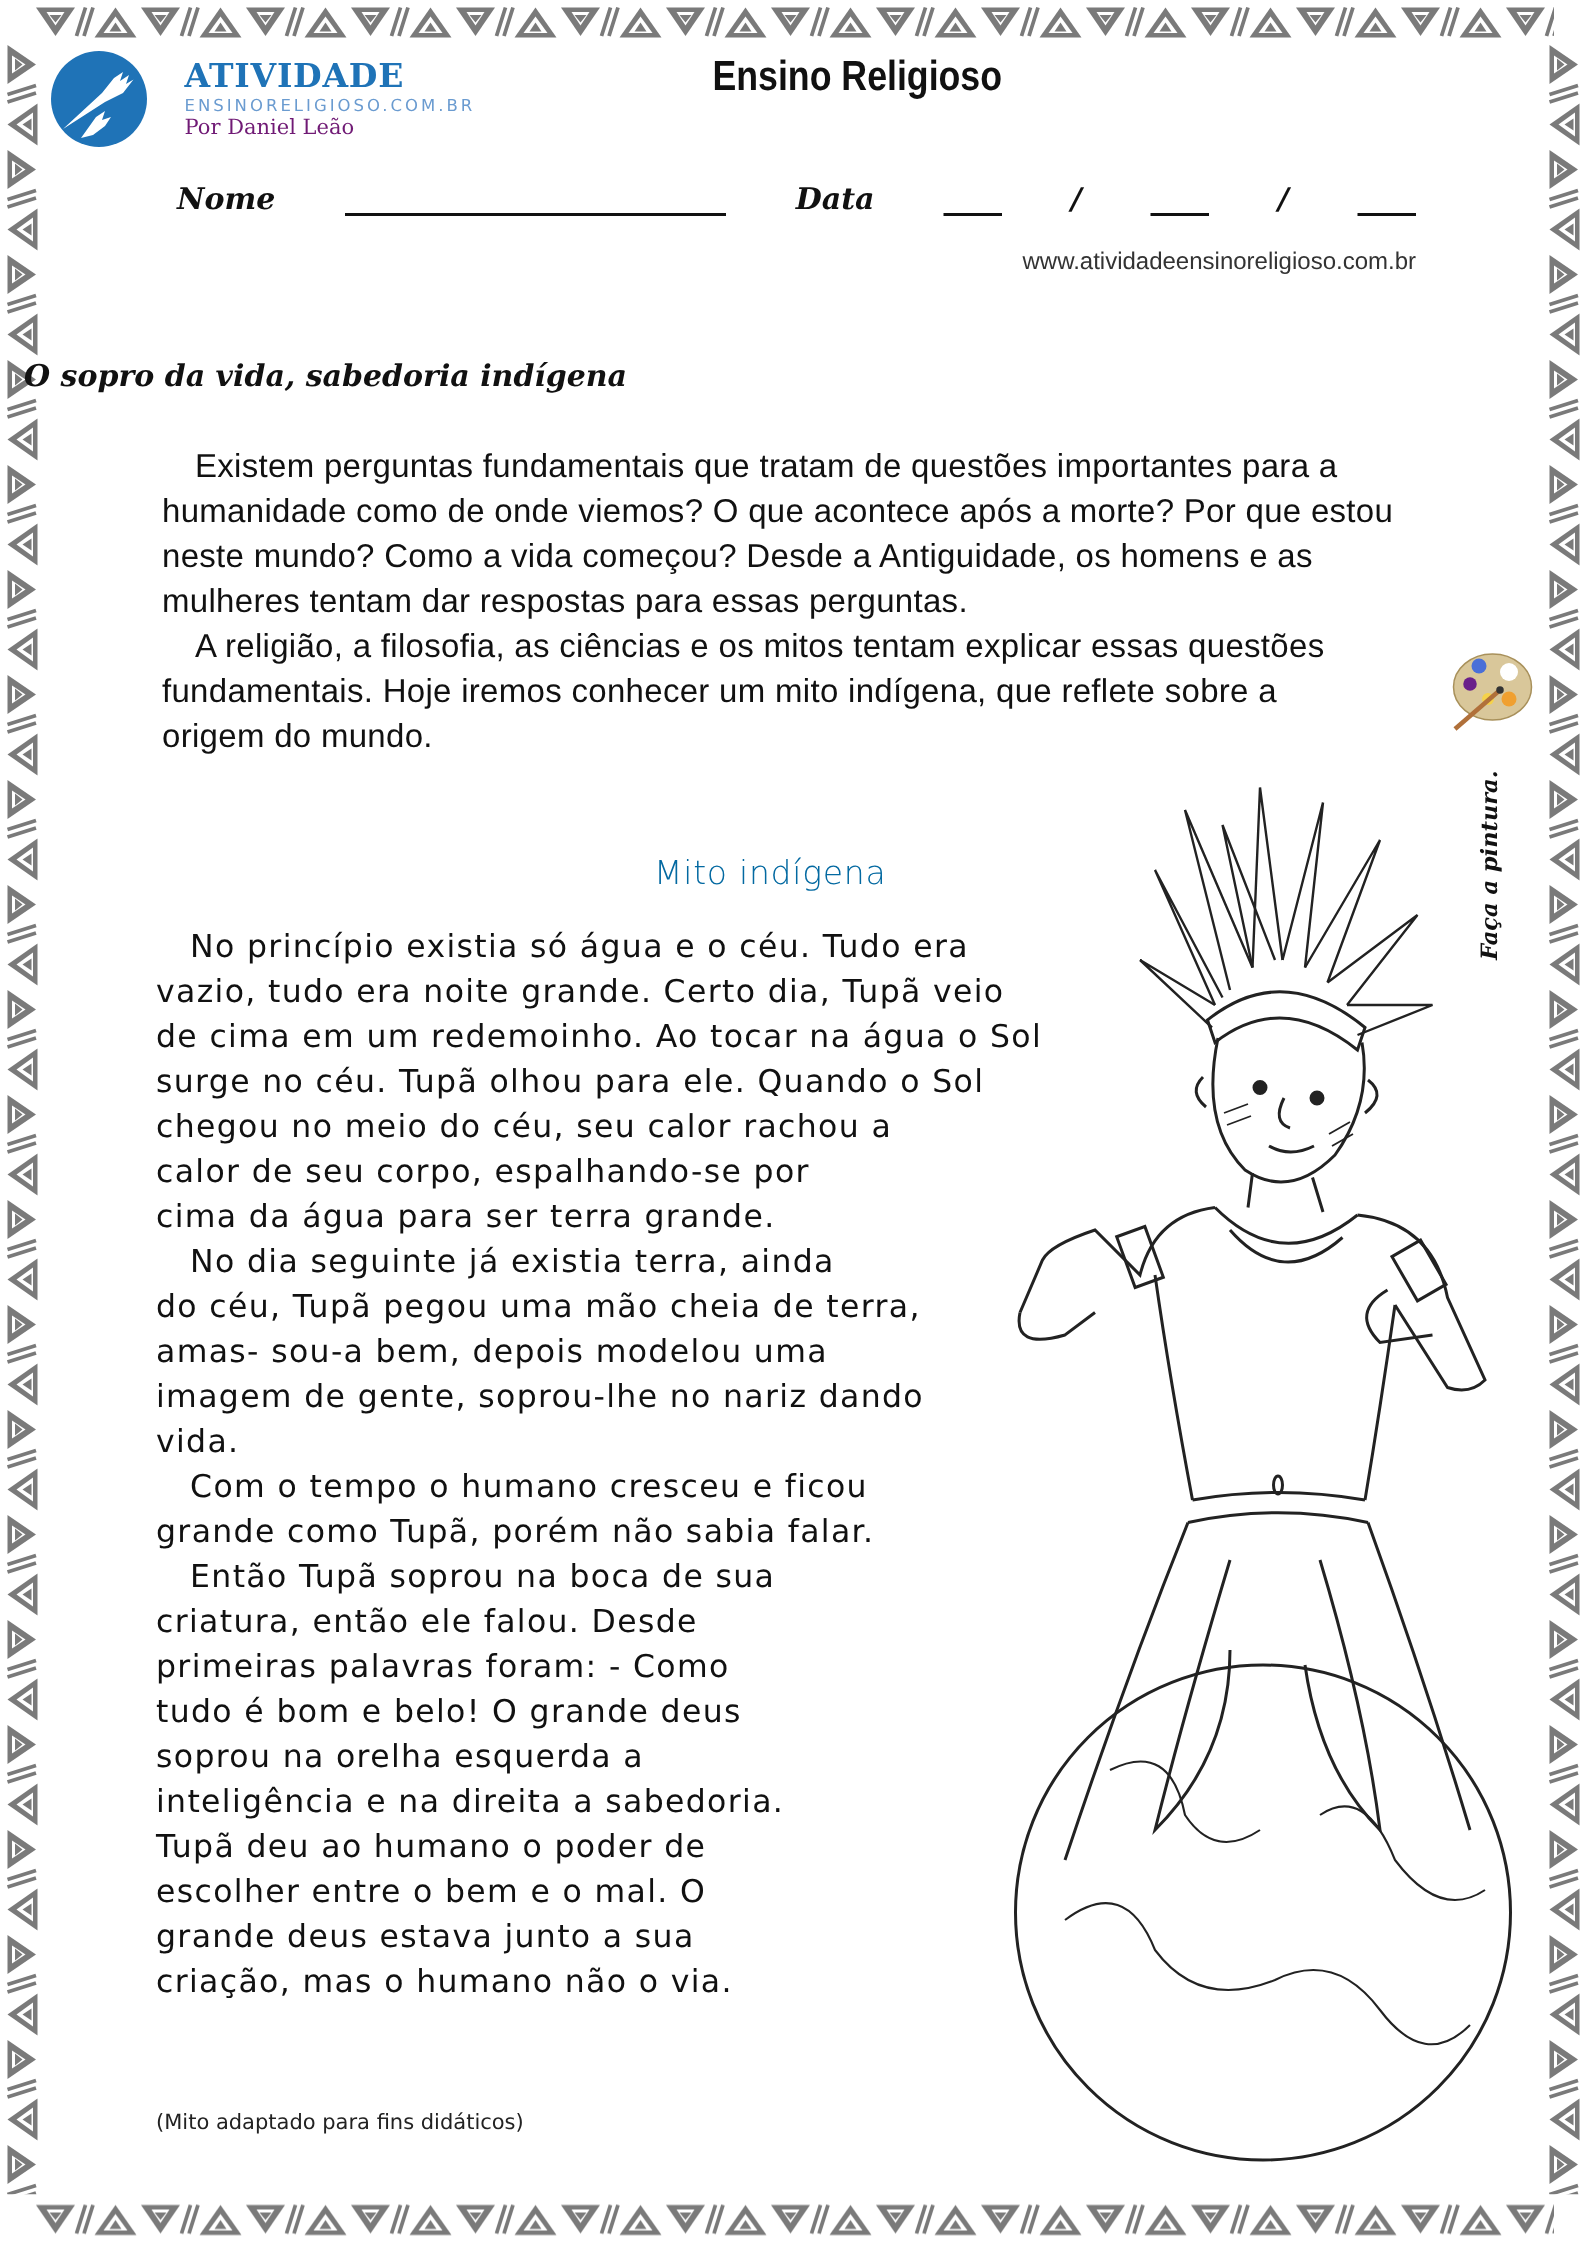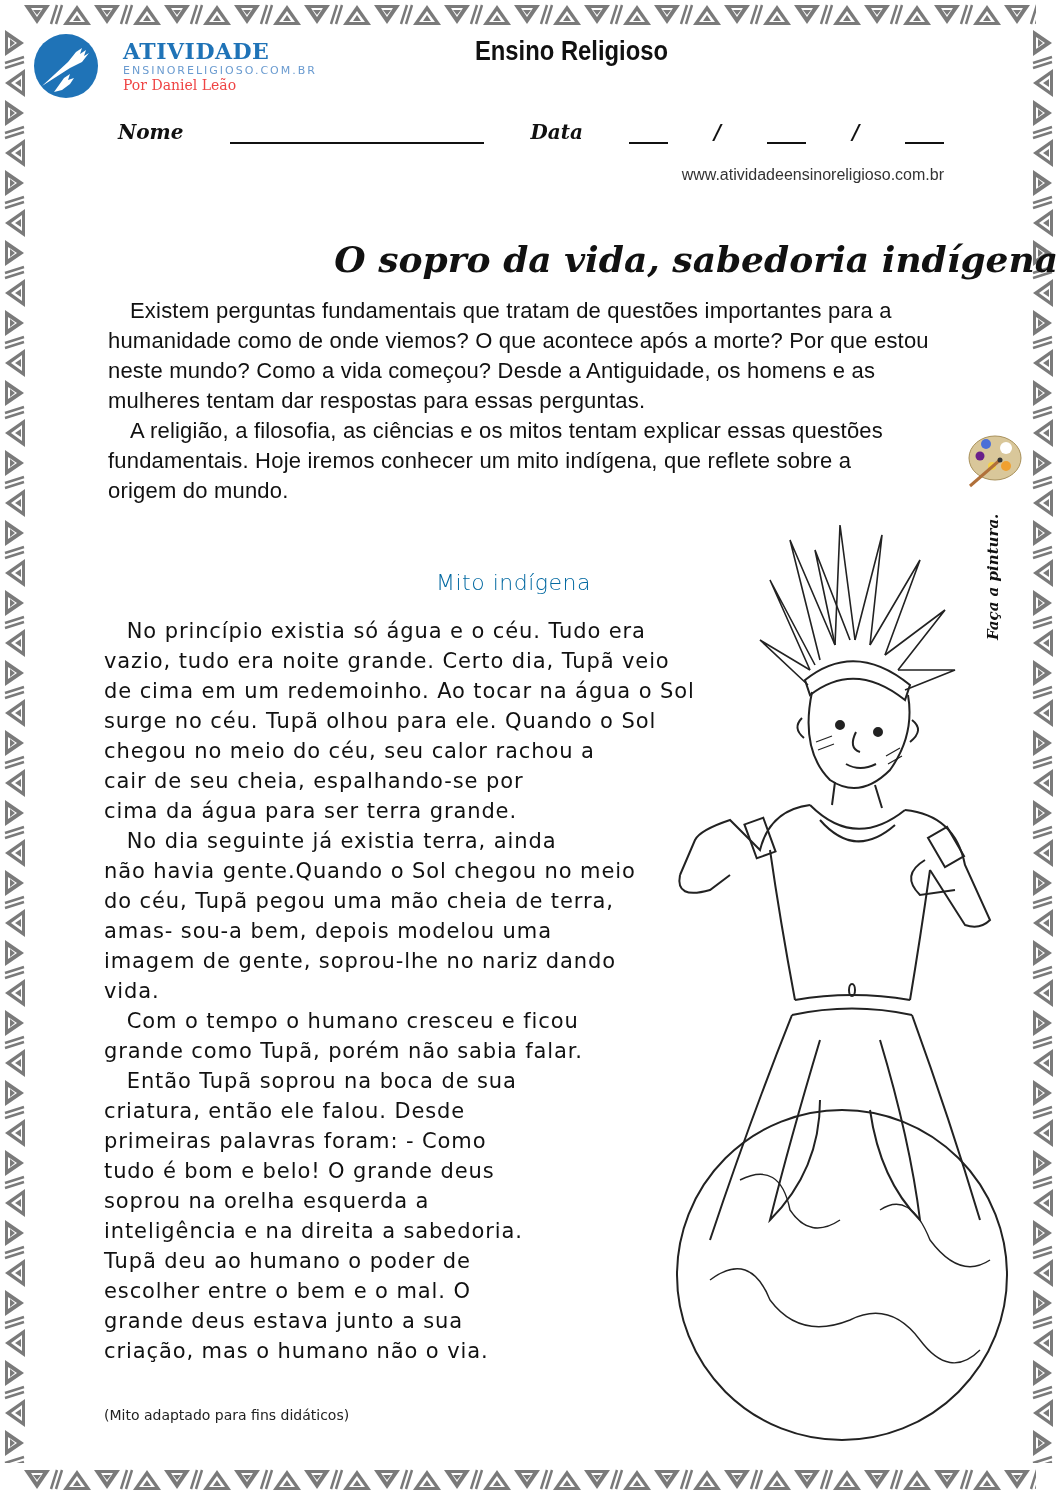--- a/index.html
+++ b/index.html
@@ -10,29 +10,29 @@
   .border-left, .border-right { position: absolute; top: 28px; bottom: 34px; width: 26px; }
   .border-left { left: 2px; }
   .border-right { right: 2px; }
   .border-top svg, .border-bottom svg, .border-left svg, .border-right svg { width: 100%; height: 100%; display: block; }
 
   .logo { position: absolute; left: 34px; top: 34px; display: flex; align-items: center; }
   .logo-circle { width: 64px; height: 64px; border-radius: 50%; background: #1f73b7; position: relative; overflow: hidden; }
   .logo-text { margin-left: 25px; line-height: 1; }
   .logo-title { font-family: "DejaVu Serif", serif; font-weight: bold; font-size: 22px; color: #1f73b7; letter-spacing: 0.5px; }
   .logo-sub { font-family: "DejaVu Sans", sans-serif; font-size: 11px; color: #6a9bd0; letter-spacing: 2px; margin-top: 3px; }
-  .logo-author { font-family: "DejaVu Serif", serif; font-size: 14px; color: #ef4444; margin-top: 2px; }
+  .logo-author { font-family: "DejaVu Serif", serif; font-size: 14px; color: #701a75; margin-top: 2px; }
 
   .header-title { position: absolute; left: 0; right: 0; top: 35px; text-align: center; font-family: "Liberation Sans", sans-serif; font-weight: bold; font-size: 28px; color: #111; transform: scaleX(0.85); padding-left: 100px; }
 
   .name-row { position: absolute; left: 118px; top: 120px; width: 826px; font-family: "DejaVu Serif", serif; font-style: italic; font-weight: bold; font-size: 20px; display: flex; align-items: flex-end; gap: 46px; }
   .name-row .line { border-bottom: 2px solid #111; height: 20px; }
   .website { position: absolute; right: 114px; top: 166px; font-family: "Liberation Sans", sans-serif; font-size: 16px; color: #333; }
 
-  .doc-title { position: absolute; left: 0; right: 0; top: 238px; text-align: right; font-family: "DejaVu Serif", serif; font-style: italic; font-weight: bold; font-size: 36px; padding-left: 4px; }
+  .doc-title { position: absolute; left: 0; right: 0; top: 238px; text-align: left; font-family: "DejaVu Serif", serif; font-style: italic; font-weight: bold; font-size: 20px; padding-left: 16px; }
 
   .intro { position: absolute; left: 108px; top: 296px; width: 850px; font-family: "Liberation Sans", sans-serif; font-size: 22px; line-height: 30px; letter-spacing: 0.2px; }
   .intro p { margin: 0; }
   .indent { text-indent: 22px; }
 
   .subtitle { position: absolute; left: 436px; top: 570px; font-family: "DejaVu Sans", sans-serif; font-weight: 200; font-size: 22px; color: #0369a1; letter-spacing: 0.5px; }
 
   .myth { position: absolute; left: 104px; top: 616px; font-family: "DejaVu Sans", sans-serif; font-size: 21px; line-height: 30px; letter-spacing: 0.9px; }
   .myth .ln { white-space: nowrap; display: block; }
 
@@ -126,24 +126,23 @@
 </div>
 
 <div class="subtitle">Mito indígena</div>
 
 <div class="myth">
   <span class="ln" style="white-space:pre">   No princípio existia só água e o céu. Tudo era</span>
   <span class="ln">vazio, tudo era noite grande. Certo dia, Tupã veio</span>
   <span class="ln">de cima em um redemoinho. Ao tocar na água o Sol</span>
   <span class="ln">surge no céu. Tupã olhou para ele. Quando o Sol</span>
   <span class="ln">chegou no meio do céu, seu calor rachou a</span>
-  <span class="ln">cair de seu cheia, espalhando-se por</span>
+  <span class="ln">calor de seu corpo, espalhando-se por</span>
   <span class="ln">cima da água para ser terra grande.</span>
   <span class="ln" style="white-space:pre">   No dia seguinte já existia terra, ainda</span>
-  <span class="ln">não havia gente.Quando o Sol chegou no meio</span>
   <span class="ln">do céu, Tupã pegou uma mão cheia de terra,</span>
   <span class="ln">amas- sou-a bem, depois modelou uma</span>
   <span class="ln">imagem de gente, soprou-lhe no nariz dando</span>
   <span class="ln">vida.</span>
   <span class="ln" style="white-space:pre">   Com o tempo o humano cresceu e ficou</span>
   <span class="ln">grande como Tupã, porém não sabia falar.</span>
   <span class="ln" style="white-space:pre">   Então Tupã soprou na boca de sua</span>
   <span class="ln">criatura, então ele falou. Desde</span>
   <span class="ln">primeiras palavras foram: - Como</span>
   <span class="ln">tudo é bom e belo! O grande deus</span>

